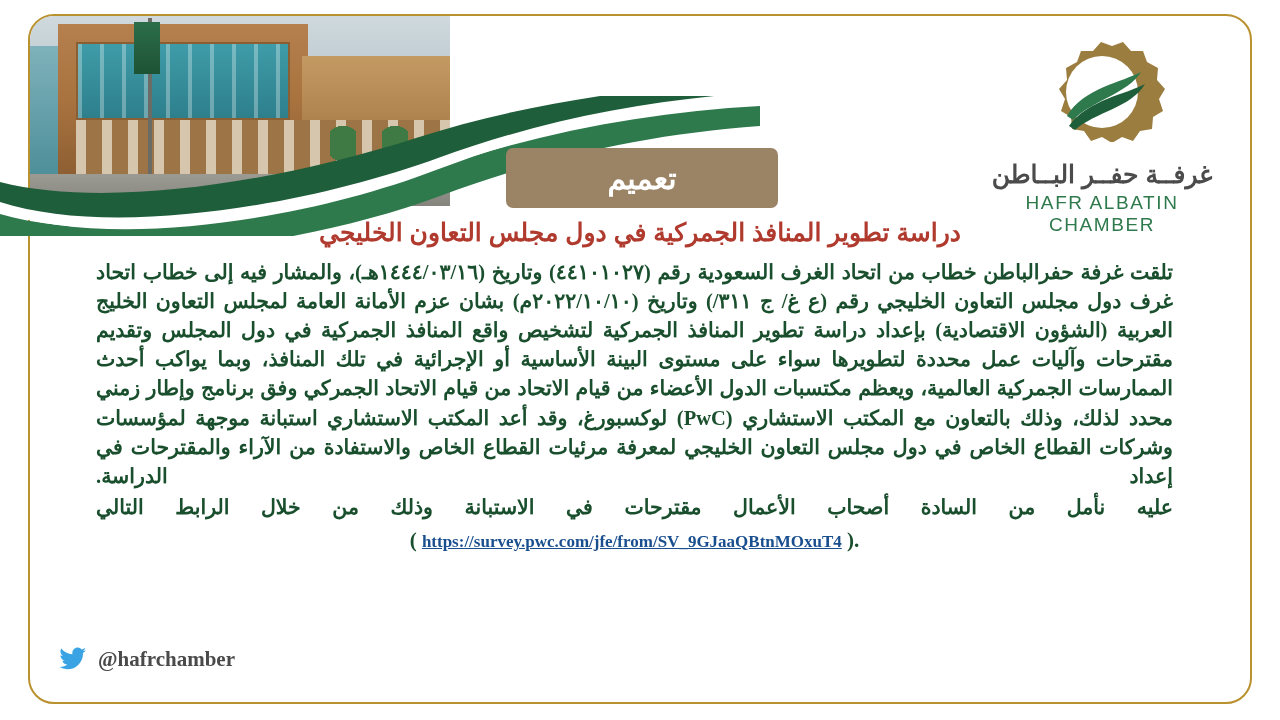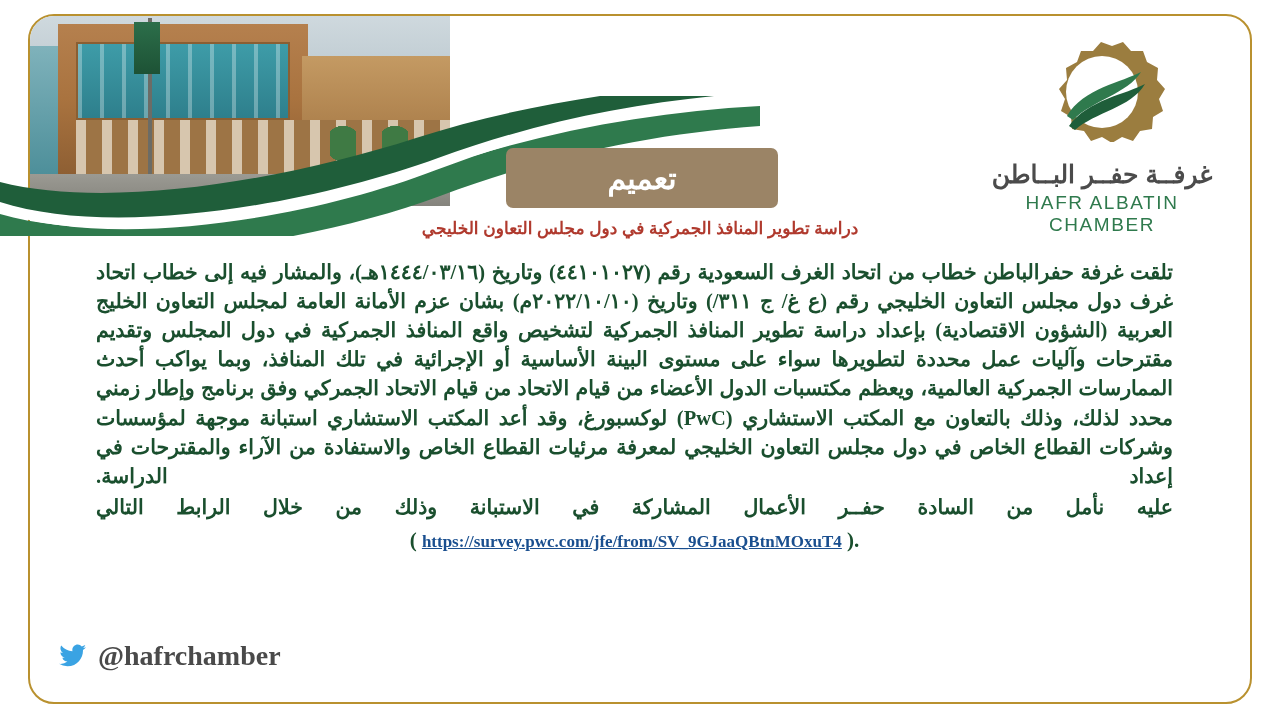--- a/index.html
+++ b/index.html
@@ -185,21 +185,21 @@
 
   
   .subtitle {
     position: absolute;
     left: 64px;
     right: 64px;
     top: 218px;
     text-align: center;
     color: #b03a2e;
     font-family: "Liberation Sans", sans-serif;
-    font-size: 17px;
+    font-size: 25px;
     font-weight: bold;
   }
 
   
   .body-text {
     position: absolute;
     left: 96px;
     right: 107px;
     top: 258px;
     color: #1a4f2e;
@@ -244,21 +244,21 @@
   }
   .tw-icon {
     width: 30px;
     height: 26px;
     display: inline-flex;
     align-items: center;
     justify-content: center;
   }
   .handle {
     font-family: "Liberation Serif", serif;
-    font-size: 28px;
+    font-size: 21px;
     font-weight: bold;
     color: #4a4a4a;
   }
 </style>
 </head>
 <body>
 
 <div class="poster">
 
   <div class="frame"></div>
@@ -296,21 +296,21 @@
     <div class="logo-ar">غرفــة حفــر البــاطن</div>
     <div class="logo-en">HAFR ALBATIN CHAMBER</div>
   </div>
 
   <div class="plaque">تعميم</div>
 
   <div class="subtitle">دراسة تطوير المنافذ الجمركية في دول مجلس التعاون الخليجي</div>
 
   <div class="body-text">
     <p class="para-justify">تلقت غرفة حفرالباطن خطاب من اتحاد الغرف السعودية رقم (٤٤١٠١٠٢٧) وتاريخ (١٤٤٤/٠٣/١٦هـ)، والمشار فيه إلى خطاب اتحاد غرف دول مجلس التعاون الخليجي رقم (ع غ/ ج ٣١١/) وتاريخ (٢٠٢٢/١٠/١٠م) بشان عزم الأمانة العامة لمجلس التعاون الخليج العربية (الشؤون الاقتصادية) بإعداد دراسة تطوير المنافذ الجمركية لتشخيص واقع المنافذ الجمركية في دول المجلس وتقديم مقترحات وآليات عمل محددة لتطويرها سواء على مستوى البينة الأساسية أو الإجرائية في تلك المنافذ، وبما يواكب أحدث الممارسات الجمركية العالمية، ويعظم مكتسبات الدول الأعضاء من قيام الاتحاد من قيام الاتحاد الجمركي وفق برنامج وإطار زمني محدد لذلك، وذلك بالتعاون مع المكتب الاستشاري (PwC) لوكسبورغ، وقد أعد المكتب الاستشاري استبانة موجهة لمؤسسات وشركات القطاع الخاص في دول مجلس التعاون الخليجي لمعرفة مرئيات القطاع الخاص والاستفادة من الآراء والمقترحات في إعداد الدراسة.</p>
-    <p class="para-justify">عليه نأمل من السادة حفــر الأعمال المشاركة في الاستبانة وذلك من خلال الرابط التالي</p>
+    <p class="para-justify">عليه نأمل من السادة أصحاب الأعمال مقترحات في الاستبانة وذلك من خلال الرابط التالي</p>
     <div class="link-line">
       <span class="paren">(</span>
       <a href="#">https://survey.pwc.com/jfe/from/SV_9GJaaQBtnMOxuT4</a>
       <span class="paren">).</span>
     </div>
   </div>
 
   <div class="footer">
     <span class="tw-icon">
       <svg width="28" height="24" viewBox="0 0 28 24">

